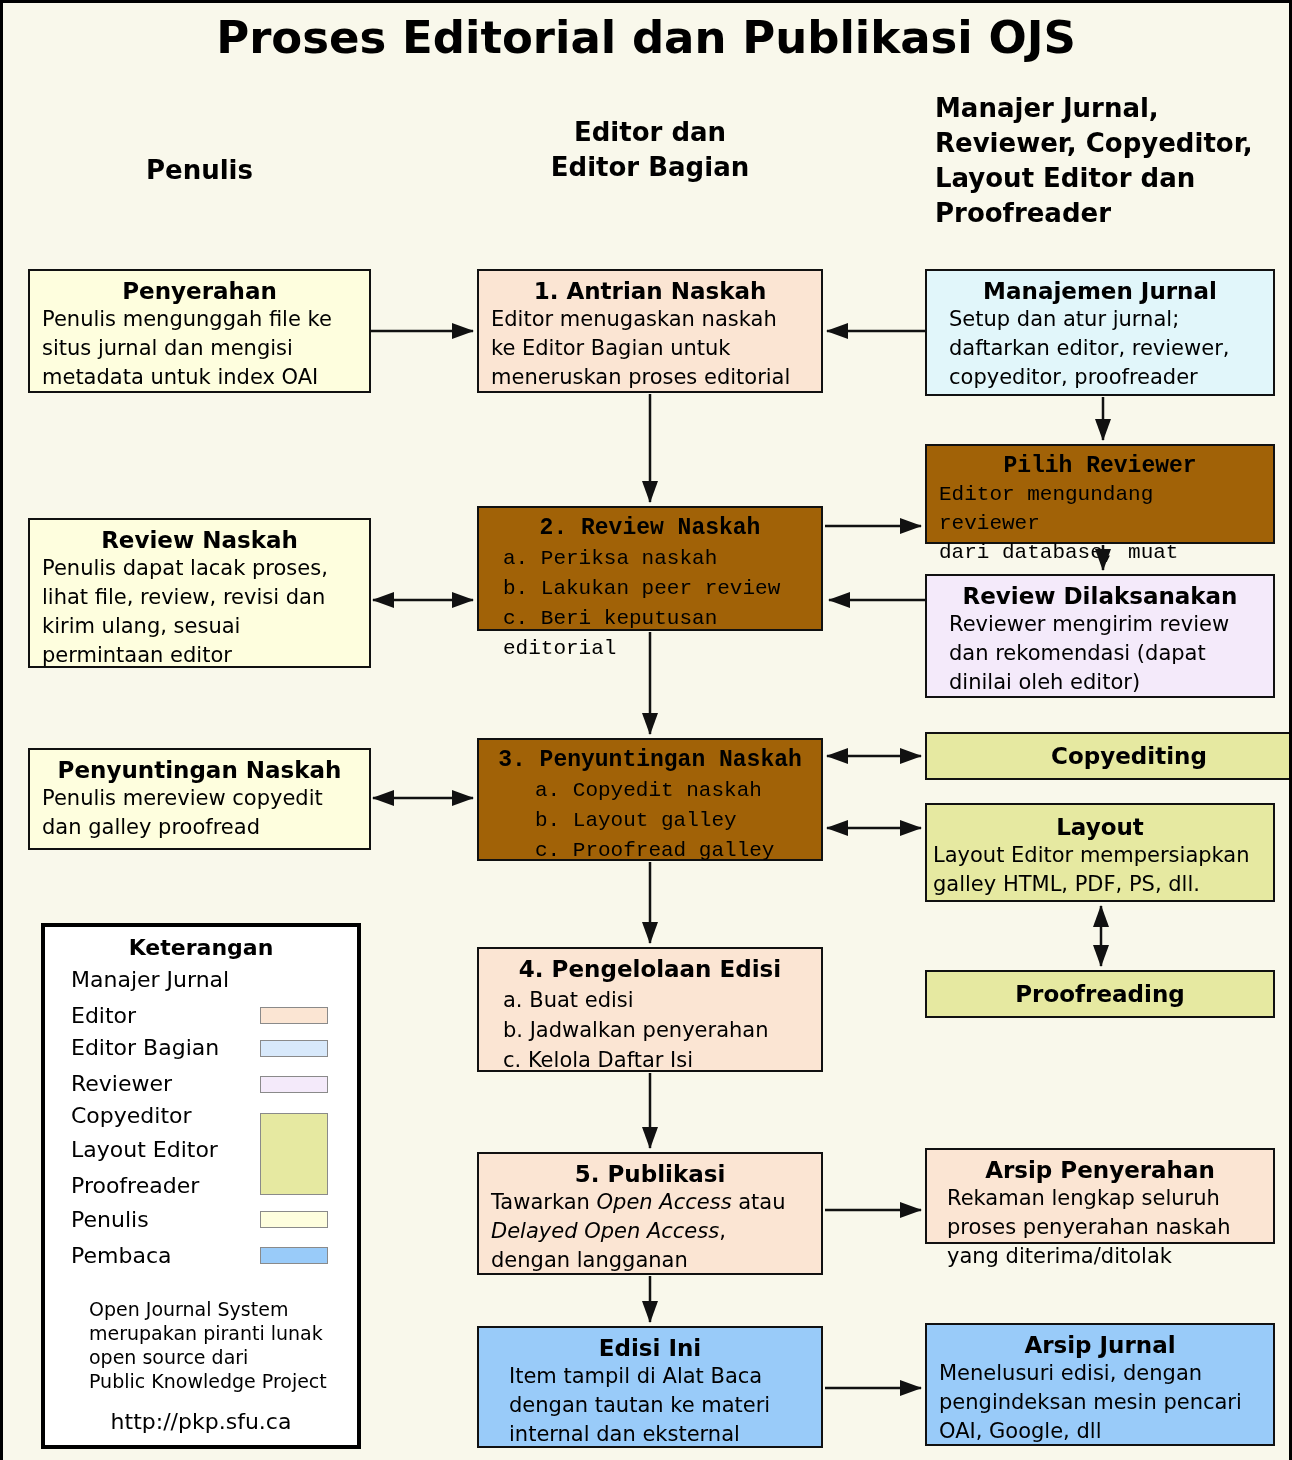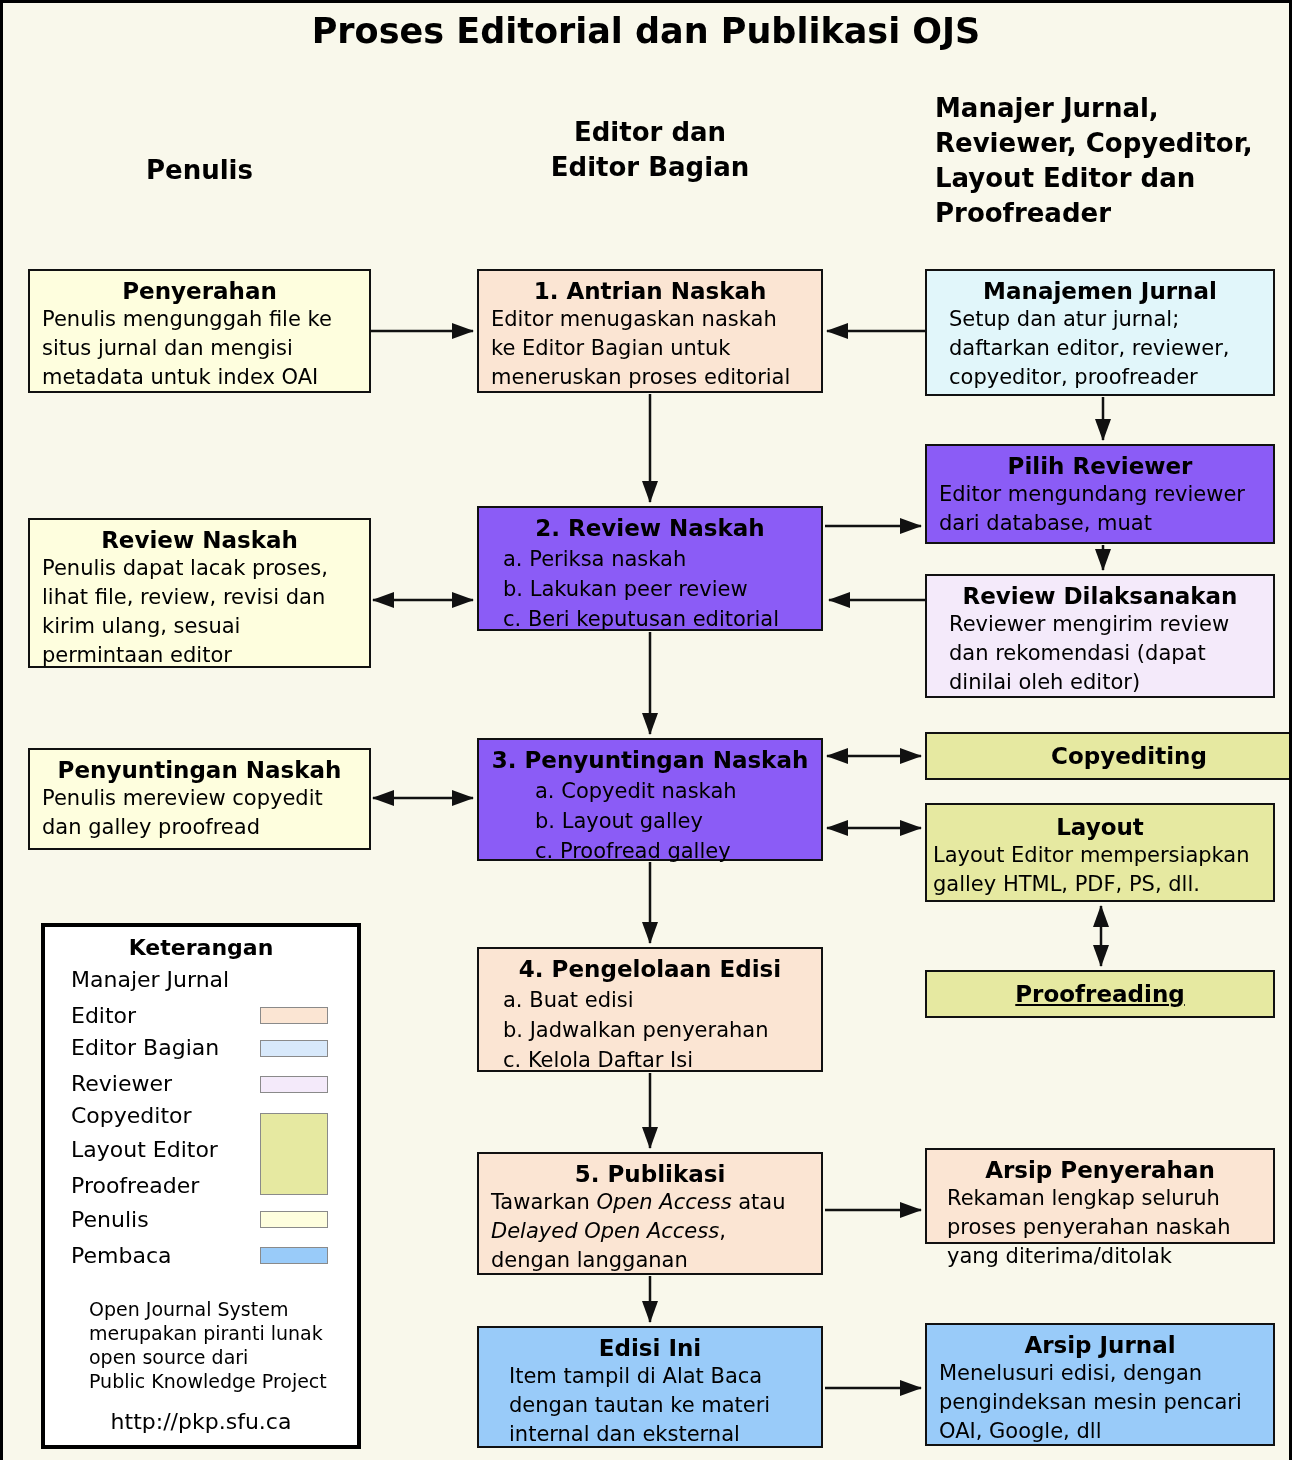--- a/index.html
+++ b/index.html
@@ -6,33 +6,33 @@
   #canvas{
     position:relative;width:1292px;height:1460px;
     background:#F9F8EB;
     border-left:3px solid #000;border-top:3px solid #000;border-right:3px solid #000;
     box-sizing:border-box;
     font-family:"DejaVu Sans","Liberation Sans",sans-serif;
     color:#000;overflow:hidden;
   }
   .title{
     position:absolute;left:0;top:8px;width:100%;
-    text-align:center;font-size:35px;font-weight:bold;letter-spacing:0px;
+    text-align:center;font-size:45px;font-weight:bold;letter-spacing:0px;
   }
   .col-header{position:absolute;font-size:26px;font-weight:bold;white-space:pre-line;line-height:1.35;}
   .box{
     position:absolute;box-sizing:border-box;
     border:2px solid #111;
   }
   .box-title{font-weight:bold;text-align:center;font-size:23px;margin-top:6px;line-height:28px;}
   .box-body{font-size:21px;line-height:29px;padding:0 12px;white-space:pre-line;}
   .box-items{font-size:21px;line-height:30px;margin-top:2px;}
   .it{font-style:italic;}
   .c-peach{background:#FBE5D3;}
-  .c-blue{background:#8b5cf6;}
+  .c-blue{background:#a16207;font-family:Liberation Mono, monospace;}
   .c-cyan{background:#E1F6FA;}
   .c-lav{background:#F4EAFA;}
   .c-olive{background:#E6E9A1;}
   .c-yellow{background:#FEFEDE;}
   .c-reader{background:#99CBF9;}
   .single .box-title{margin-top:0;}
   
   #legend{
     position:absolute;left:38px;top:920px;width:320px;height:526px;
     background:#fff;border:4px solid #000;box-sizing:border-box;
@@ -152,21 +152,21 @@
     <div class="box-title" style="line-height:44px;">Copyediting</div>
   </div>
 
   <div class="box c-olive" style="left:922px;top:800px;width:350px;height:99px;">
     <div class="box-title" style="margin-top:8px;">Layout</div>
     <div class="box-body" style="padding:0 6px;">Layout Editor mempersiapkan
 galley HTML, PDF, PS, dll.</div>
   </div>
 
   <div class="box c-olive single" style="left:922px;top:967px;width:350px;height:48px;">
-    <div class="box-title" style="line-height:44px;text-decoration:underline;">Proofreading</div>
+    <div class="box-title" style="line-height:44px;">Proofreading</div>
   </div>
 
   <div class="box c-peach" style="left:922px;top:1145px;width:350px;height:96px;">
     <div class="box-title">Arsip Penyerahan</div>
     <div class="box-body" style="padding-left:20px;">Rekaman lengkap seluruh
 proses penyerahan naskah
 yang diterima/ditolak</div>
   </div>
 
   <div class="box c-reader" style="left:922px;top:1320px;width:350px;height:123px;">

